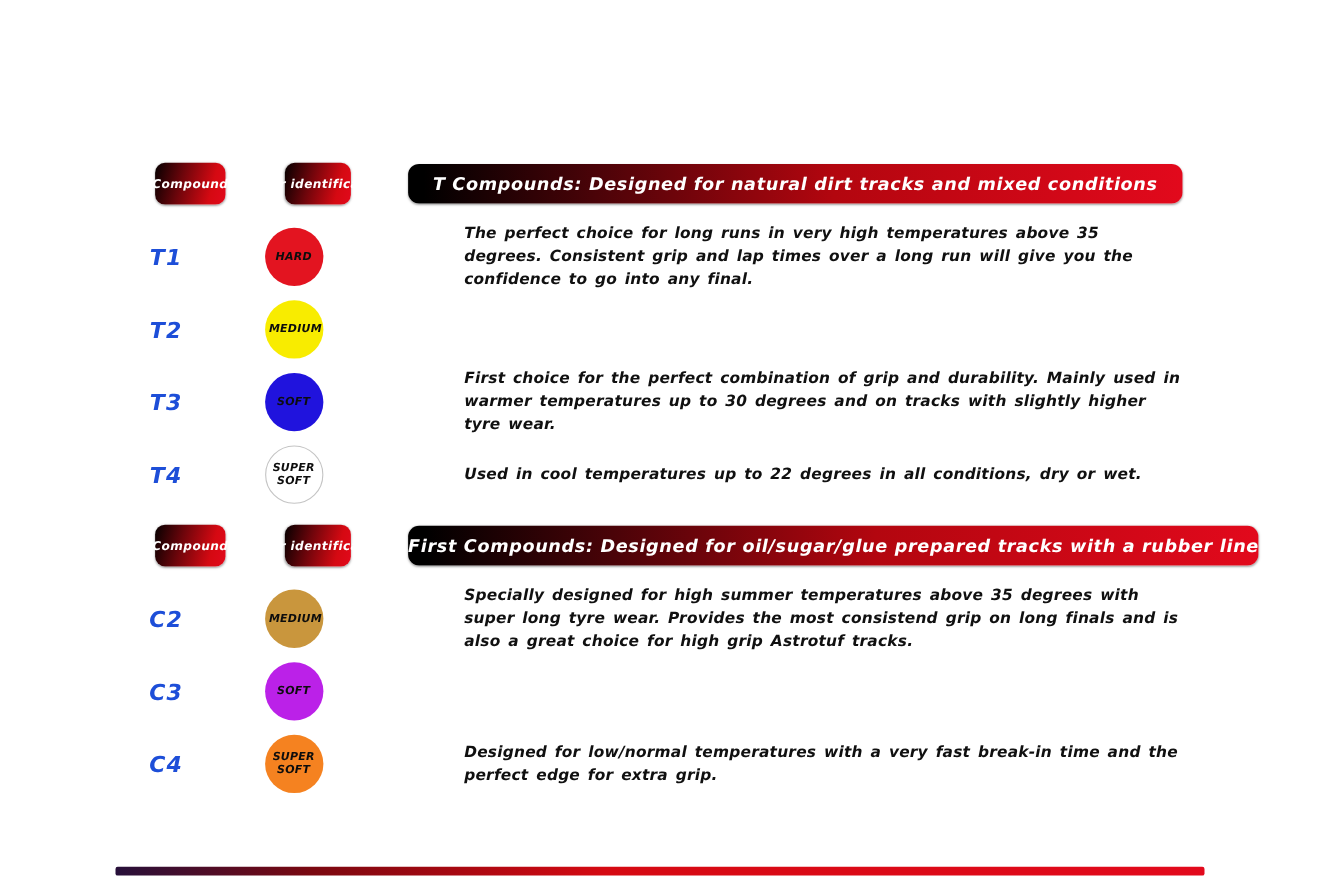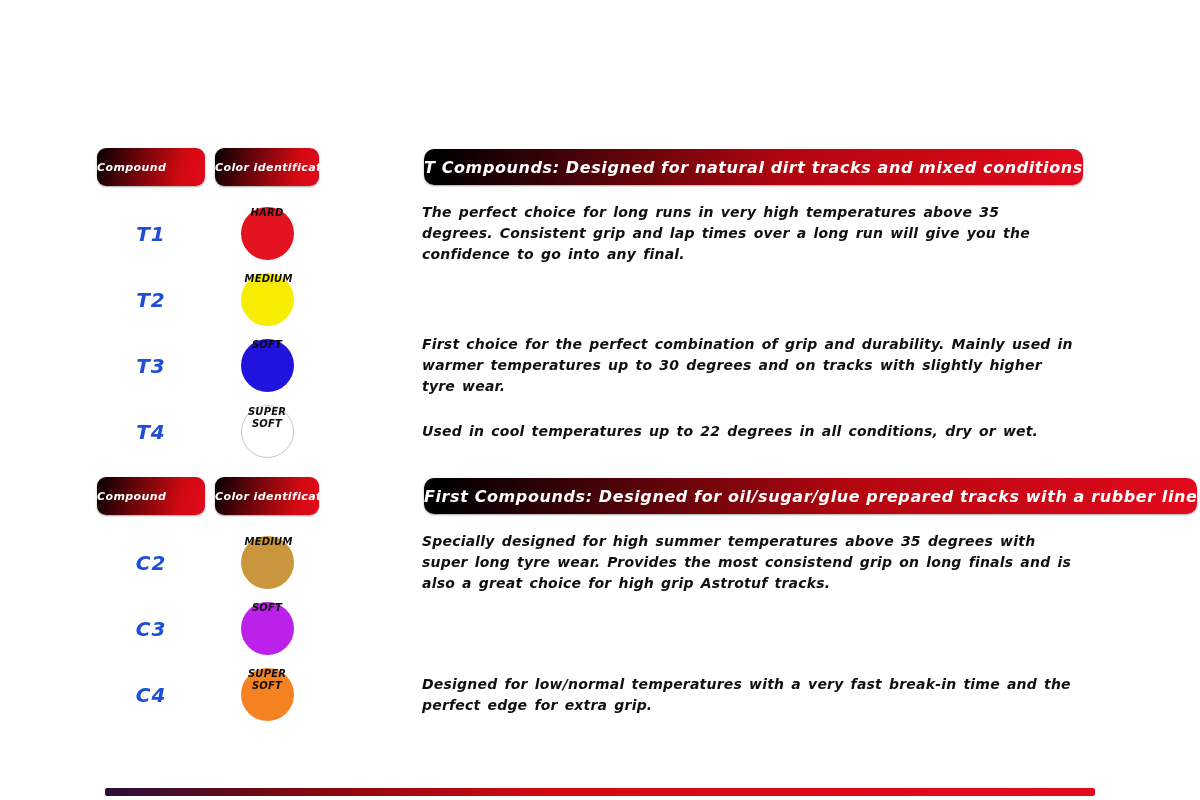--- a/index.html
+++ b/index.html
@@ -35,49 +35,50 @@
   
   .content { position:absolute; left:97px; top:148px; width:978px; }
   .hdr-row, .row {
     display:grid; grid-template-columns:108px 104px 1fr;
     column-gap:10px; align-items:center;
   }
   .hdr-row { margin-bottom:16px; }
 
   .badge {
     height:38px; border-radius:9px;
-    display:flex; align-items:center; justify-content:flex-start;
+    display:flex; align-items:center; justify-content:center;
     background:linear-gradient(105deg,#050000 0%,#6e050b 38%,#d50912 78%,#e2091c 100%);
     box-shadow:0 1px 2px rgba(0,0,0,0.35);
+    margin-left:44px;
   }
   .badge span {
     color:#ffffff; font-size:11px; font-weight:bold; font-style:italic;
     letter-spacing:0.4px; white-space:nowrap;
   }
   .section-bar {
-    margin-left:95px; height:36px; border-radius:10px;
+    margin-left:42px; height:36px; border-radius:10px;
     display:flex; align-items:center; justify-content:center;
     background:linear-gradient(90deg,#000000 2%,#4a0308 24%,#b3060f 55%,#e2091c 100%);
     box-shadow:0 1px 2px rgba(0,0,0,0.35);
   }
   .section-bar span {
     color:#ffffff; font-size:16px; font-weight:bold; font-style:italic;
     letter-spacing:0.6px; white-space:nowrap;
   }
 
   .row { min-height:63px; margin-bottom:3px; }
   .section { margin-bottom:14px; }
   .compound-cell {
     text-align:center; font-size:20px; font-weight:bold; font-style:italic;
     color:#1d4ed8; letter-spacing:1px;
   }
   .circle-cell { display:flex; justify-content:center; }
   .circle {
     width:53px; height:53px; border-radius:50%;
-    display:flex; align-items:flex-start; justify-content:center;
+    display:flex; align-items:center; justify-content:center;
   }
   .circle span {
     display:block; width:45px; text-align:center;
     font-size:10px; font-weight:bold; font-style:italic;
     line-height:1.15; color:#0d0d0d; letter-spacing:0.2px;
   }
   .desc-cell {
     margin-left:93px; font-size:14px; font-weight:bold; font-style:italic;
     color:#101010; line-height:1.48; letter-spacing:0.2px; word-spacing:2px;
   }

